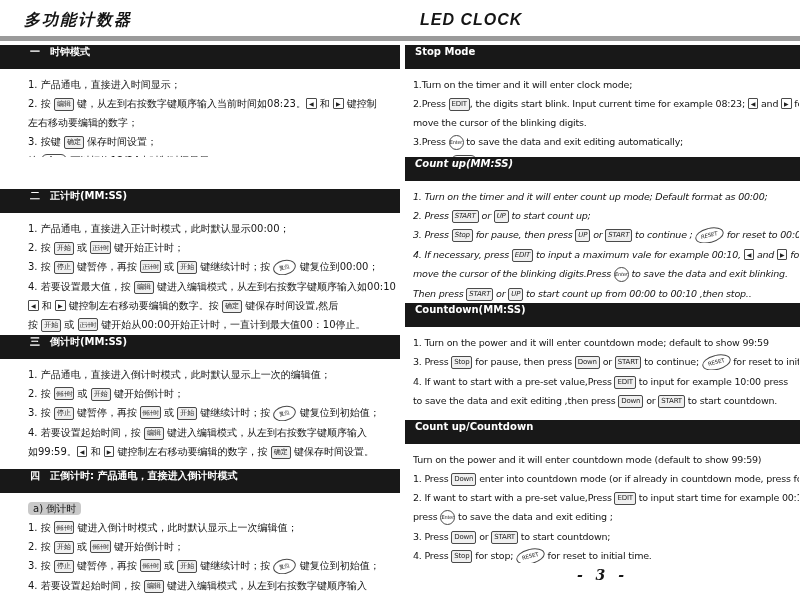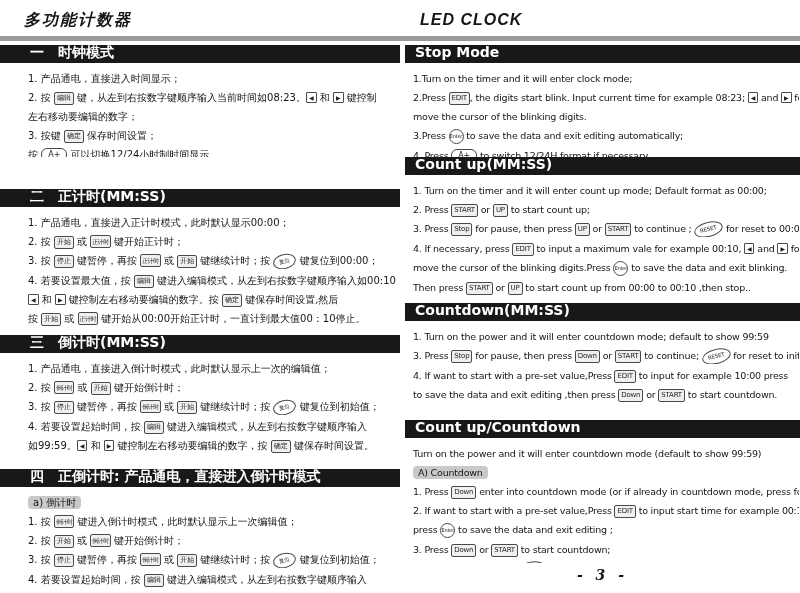--- a/index.html
+++ b/index.html
@@ -10,21 +10,21 @@
   .titlebar{display:flex;height:30px;padding-top:6px;}
   .title{width:400px;font-weight:bold;font-style:italic;font-size:16px;line-height:28px;white-space:nowrap;}
   .title.cjk{padding-left:24px;letter-spacing:2px;}
   .title.eng{padding-left:16px;letter-spacing:1px;font-family:"Liberation Sans",sans-serif;}
   .rule{height:5px;background:#9a9a9a;}
   .cols{display:flex;margin-top:4px;}
   .col{position:relative;}
   .col-left{width:400px;}
   .col-right{width:395px;margin-left:5px;}
   .sec{overflow:hidden;}
-  .bar{background:#181818;color:#ffffff;font-size:14px;font-weight:bold;height:18px;line-height:14px;white-space:nowrap;overflow:hidden;}
+  .bar{background:#181818;color:#ffffff;font-size:10px;font-weight:bold;height:24px;line-height:14px;white-space:nowrap;overflow:hidden;}
   .col-left .bar{padding-left:30px;}
   .col-right .bar{padding-left:10px;}
   .body{padding-top:4px;}
   .col-left .body{padding-left:28px;padding-right:4px;font-size:10px;}
   .col-right .body{padding-left:8px;padding-right:1px;font-size:9.5px;letter-spacing:-0.2px;}
   .line{min-height:15px;margin:4px 0;white-space:nowrap;overflow:hidden;line-height:15px;}
   .key{
     display:inline-block;border:1px solid #4a4a4a;border-radius:2px;background:#f0f0f0;
     font-size:7px;line-height:9px;padding:1px 2px;vertical-align:1px;color:#222;
     white-space:nowrap;
@@ -101,21 +101,21 @@
           <div class="sec" style="height: 112px;">
             <div class="bar">Stop Mode</div>
             <div class="body">
               <div class="line"><span>1.Turn on the timer and it will enter clock mode;</span></div>
               <div class="line"><span>2.Press </span><span class="key rect">EDIT</span><span>, the digits start blink. Input current time for example 08:23; </span><span class="key arrow">◀</span><span> and </span><span class="key arrow">▶</span><span> for</span></div>
               <div class="line"><span>move the cursor of the blinking digits.</span></div>
               <div class="line"><span>3.Press </span><span class="key circle">Enter</span><span> to save the data and exit editing automatically;</span></div>
               <div class="line"><span>4. Press </span><span class="key wide">A+</span><span> to switch 12/24H format if necessary.</span></div>
             </div>
           </div>
-          <div class="sec" style="height: 146px;">
+          <div class="sec" style="height: 146px; font-style: italic;">
             <div class="bar">Count up(MM:SS)</div>
             <div class="body">
               <div class="line"><span>1. Turn on the timer and it will enter count up mode; Default format as 00:00;</span></div>
               <div class="line"><span>2. Press </span><span class="key rect">START</span><span> or </span><span class="key rect">UP</span><span> to start count up;</span></div>
               <div class="line"><span>3. Press </span><span class="key rect">Stop</span><span> for pause, then press </span><span class="key rect">UP</span><span> or </span><span class="key rect">START</span><span> to continue ; </span><span class="key oval">RESET</span><span> for reset to 00:00;</span></div>
               <div class="line"><span>4. If necessary, press </span><span class="key rect">EDIT</span><span> to input a maximum vale for example 00:10, </span><span class="key arrow">◀</span><span> and </span><span class="key arrow">▶</span><span> for</span></div>
               <div class="line"><span>move the cursor of the blinking digits.Press </span><span class="key circle">Enter</span><span> to save the data and exit blinking.</span></div>
               <div class="line"><span>Then press </span><span class="key rect">START</span><span> or </span><span class="key rect">UP</span><span> to start  count up from 00:00 to 00:10 ,then stop..</span></div>
             </div>
           </div>
@@ -125,21 +125,20 @@
               <div class="line"><span>1. Turn on the power and it will enter countdown mode; default to show 99:59</span></div>
               <div class="line"><span>3. Press </span><span class="key rect">Stop</span><span> for  pause, then press </span><span class="key rect">Down</span><span> or </span><span class="key rect">START</span><span> to continue; </span><span class="key oval">RESET</span><span> for reset to initial time.</span></div>
               <div class="line"><span>4. If want to start with a pre-set value,Press </span><span class="key rect">EDIT</span><span> to input for example 10:00 press</span></div>
               <div class="line"><span>to save the data and exit editing ,then press </span><span class="key rect">Down</span><span> or </span><span class="key rect">START</span><span> to start countdown.</span></div>
             </div>
           </div>
           <div class="sec" style="height: 143px;">
             <div class="bar">Count up/Countdown</div>
             <div class="body">
               <div class="line"><span>Turn on the power and it will enter countdown mode (default to show 99:59)</span></div>
-              <div class="line"><span class="hl">A) Countdown</span></div>
               <div class="line"><span>1. Press </span><span class="key rect">Down</span><span> enter into countdown mode (or if already in countdown mode, press for start );</span></div>
               <div class="line"><span>2. If want to start with a pre-set value,Press </span><span class="key rect">EDIT</span><span> to input start time for example 00:10</span></div>
               <div class="line"><span>press </span><span class="key circle">Enter</span><span> to save the data and exit editing ;</span></div>
               <div class="line"><span>3. Press </span><span class="key rect">Down</span><span> or </span><span class="key rect">START</span><span> to start countdown;</span></div>
               <div class="line"><span>4. Press </span><span class="key rect">Stop</span><span> for stop; </span><span class="key oval">RESET</span><span> for reset to initial time.</span></div>
             </div>
           </div>
         </div>
       <div class="footer">- 3 -</div>
     </div>

